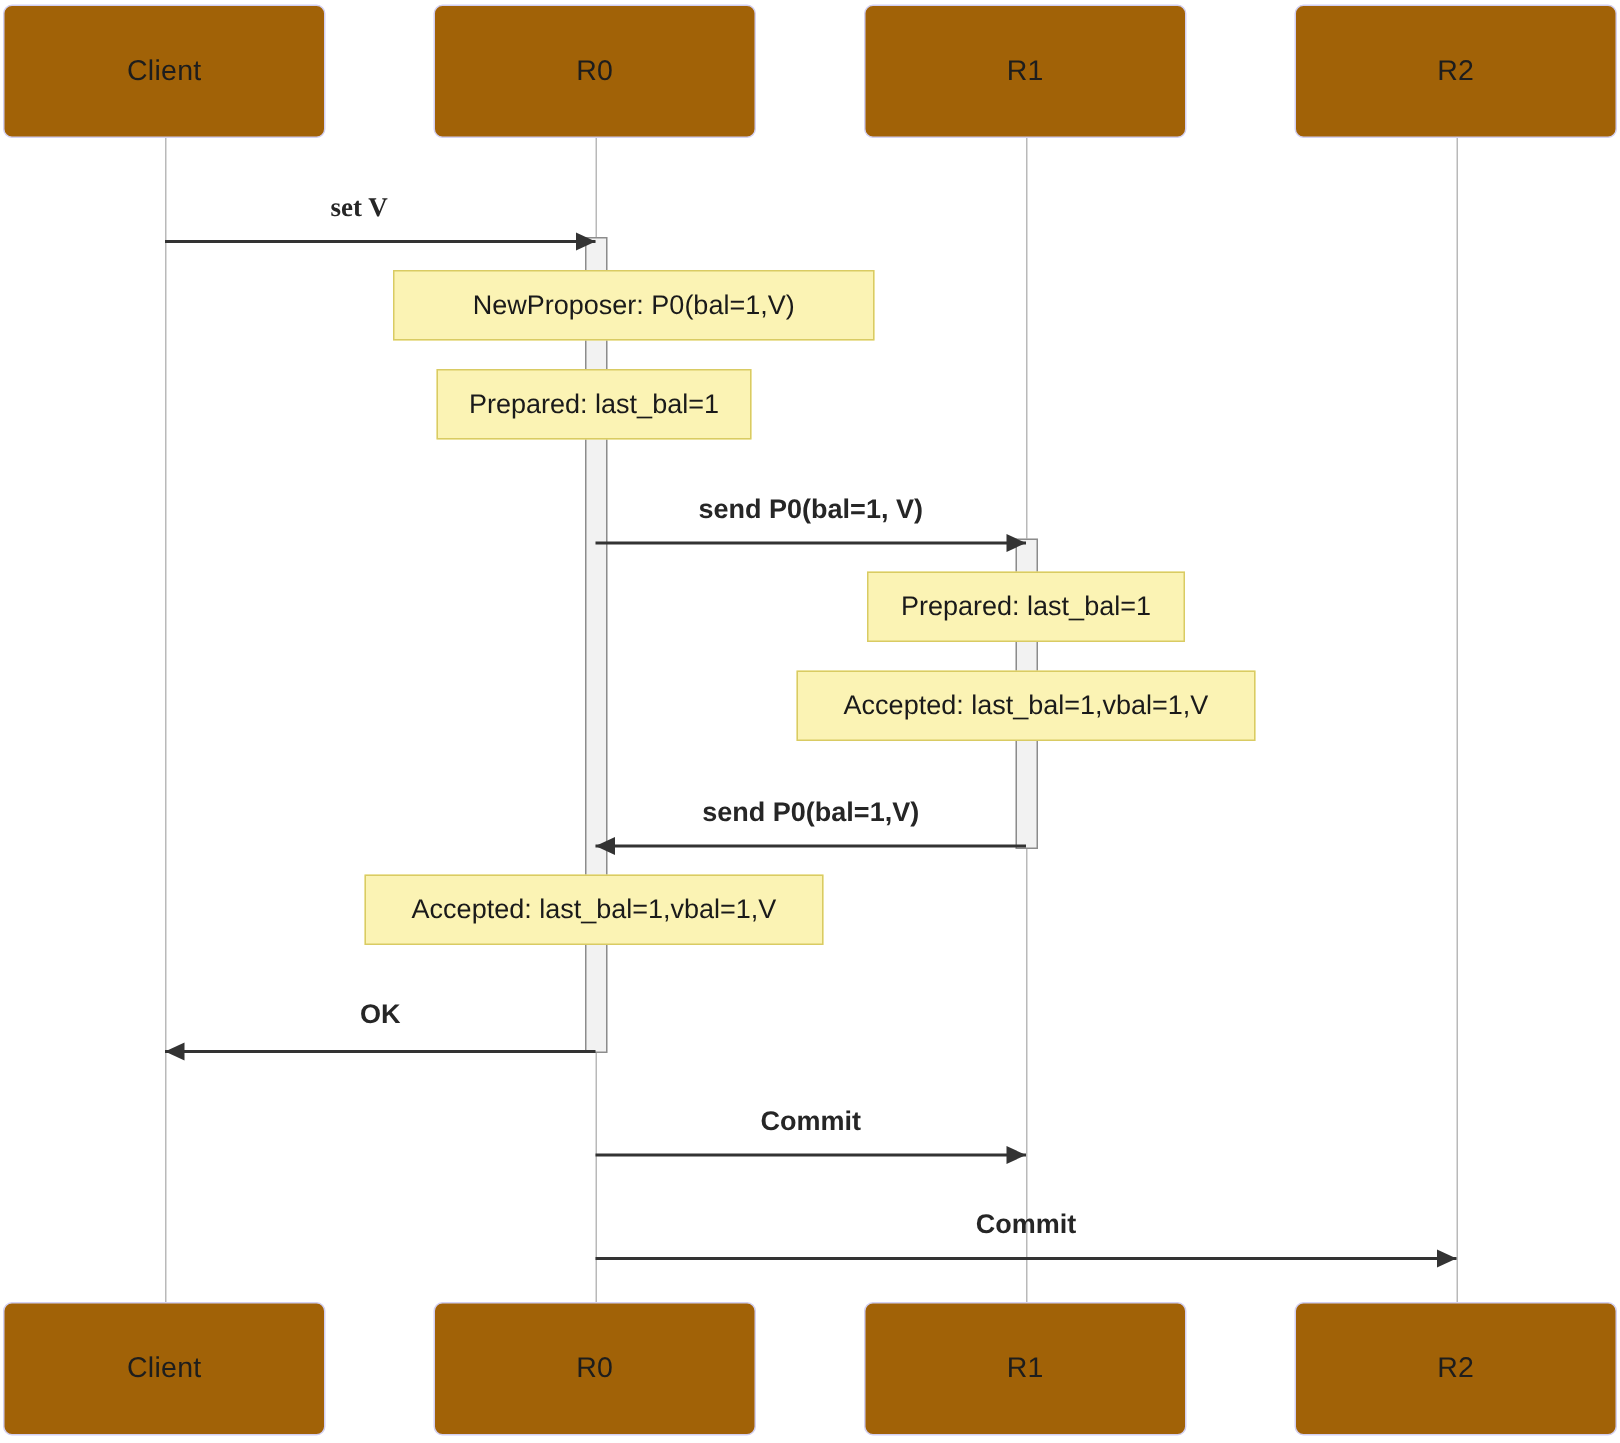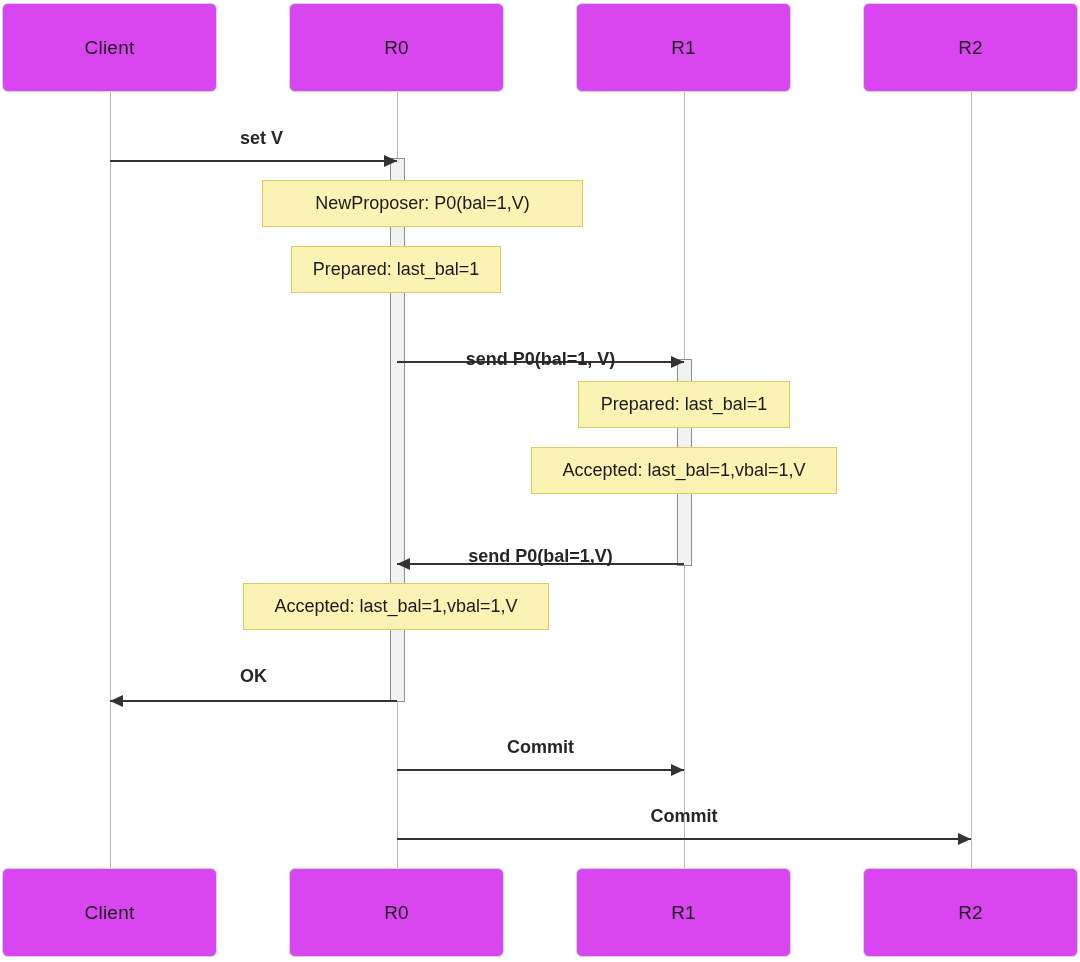--- a/index.html
+++ b/index.html
@@ -16,21 +16,21 @@
   #diagram {
     position: relative;
     width: 1080px;
     height: 962px;
     background: #ffffff;
   }
   
   .participant {
     position: absolute;
     box-sizing: border-box;
-    background: #d946ef;
+    background: #a16207;
     border: 1px solid #d3d0f2;
     border-radius: 6px;
     display: flex;
     align-items: center;
     justify-content: center;
     color: #1d1d1d;
     font-size: 19px;
     letter-spacing: 0.2px;
   }
   
@@ -101,27 +101,27 @@
     </div>
 
   <div id="activations">
       <div class="activation" style="left: 390px; top: 158px; height: 544px;"></div>
       <div class="activation" style="left: 677px; top: 359px; height: 207px;"></div>
     </div>
 
   <div id="messages">
       <div class="msg-line" style="left: 110px; top: 160px; width: 287px;"></div>
       <div class="arrowhead right" style="top: 155px; left: 384px;"></div>
-      <div class="msg-label" style="left: 118px; width: 287px; top: 128px;">set V</div>
+      <div class="msg-label" style="left: 96px; width: 287px; top: 128px; font-family: Liberation Serif, serif;">set V</div>
       <div class="msg-line" style="left: 397px; top: 361px; width: 287px;"></div>
       <div class="arrowhead right" style="top: 356px; left: 671px;"></div>
-      <div class="msg-label" style="left: 397px; width: 287px; top: 329px; margin-top: 20px;">send P0(bal=1, V)</div>
+      <div class="msg-label" style="left: 397px; width: 287px; top: 329px;">send P0(bal=1, V)</div>
       <div class="msg-line" style="left: 397px; top: 563px; width: 287px;"></div>
       <div class="arrowhead left" style="top: 558px; left: 397px;"></div>
-      <div class="msg-label" style="left: 397px; width: 287px; top: 546px; text-decoration: underline;">send P0(bal=1,V)</div>
+      <div class="msg-label" style="left: 397px; width: 287px; top: 531px;">send P0(bal=1,V)</div>
       <div class="msg-line" style="left: 110px; top: 700px; width: 287px;"></div>
       <div class="arrowhead left" style="top: 695px; left: 110px;"></div>
       <div class="msg-label" style="left: 110px; width: 287px; top: 666px;">OK</div>
       <div class="msg-line" style="left: 397px; top: 769px; width: 287px;"></div>
       <div class="arrowhead right" style="top: 764px; left: 671px;"></div>
       <div class="msg-label" style="left: 397px; width: 287px; top: 737px;">Commit</div>
       <div class="msg-line" style="left: 397px; top: 838px; width: 574px;"></div>
       <div class="arrowhead right" style="top: 833px; left: 958px;"></div>
       <div class="msg-label" style="left: 397px; width: 574px; top: 806px;">Commit</div>
     </div>

